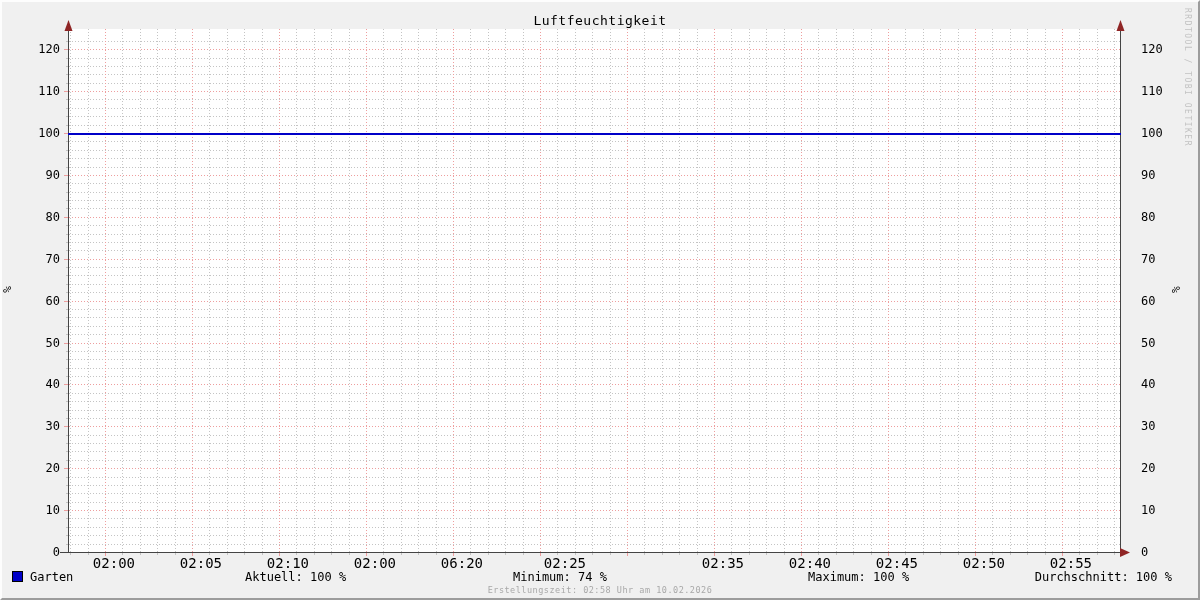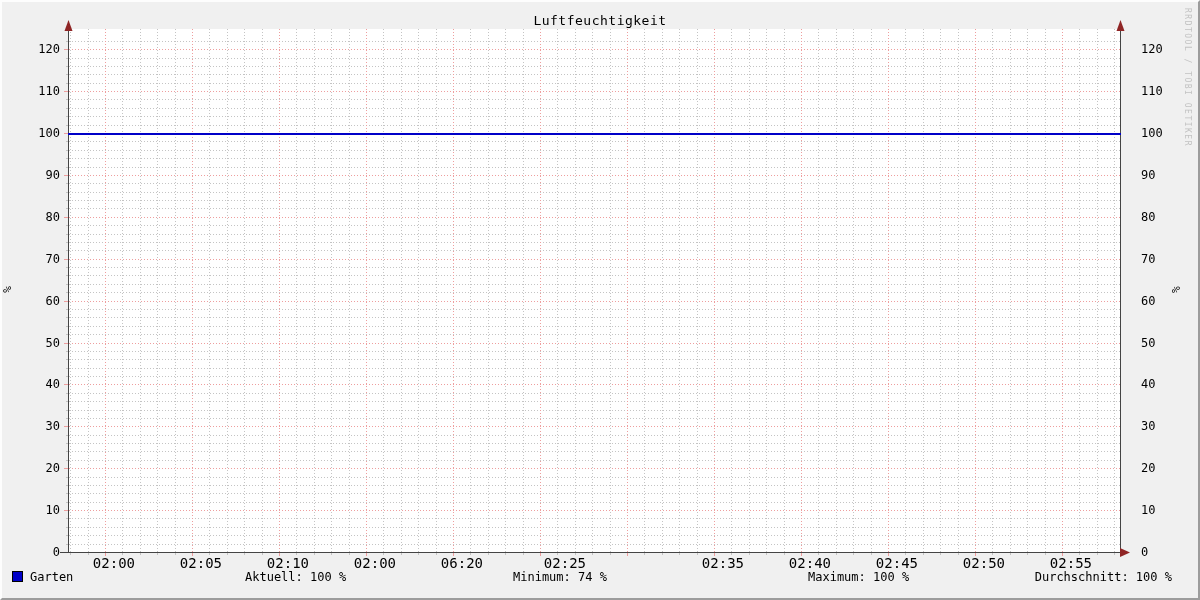--- a/index.html
+++ b/index.html
@@ -363,13 +363,14 @@
       <div class="xtick" style="left: 943px;">02:50</div>
       <div class="xtick" style="left: 1030px;">02:55</div>
     </div>
 
   <div class="legend-row">
     <span class="swatch"></span>
     <span class="series-name">Garten</span>
     <span id="legend-stats"><span class="legend-stat" style="left: 243px;">Aktuell: 100 %</span><span class="legend-stat" style="left: 511px;">Minimum: 74 %</span><span class="legend-stat" style="left: 782px; margin-left: 24px;">Maximum: 100 %</span><span class="legend-stat" style="right: 30px;">Durchschnitt: 100 %</span></span>
   </div>
 
+  <div class="footer">Erstellungszeit: 02:58 Uhr am 10.02.2026</div>
 </div>
 
 </body></html>

